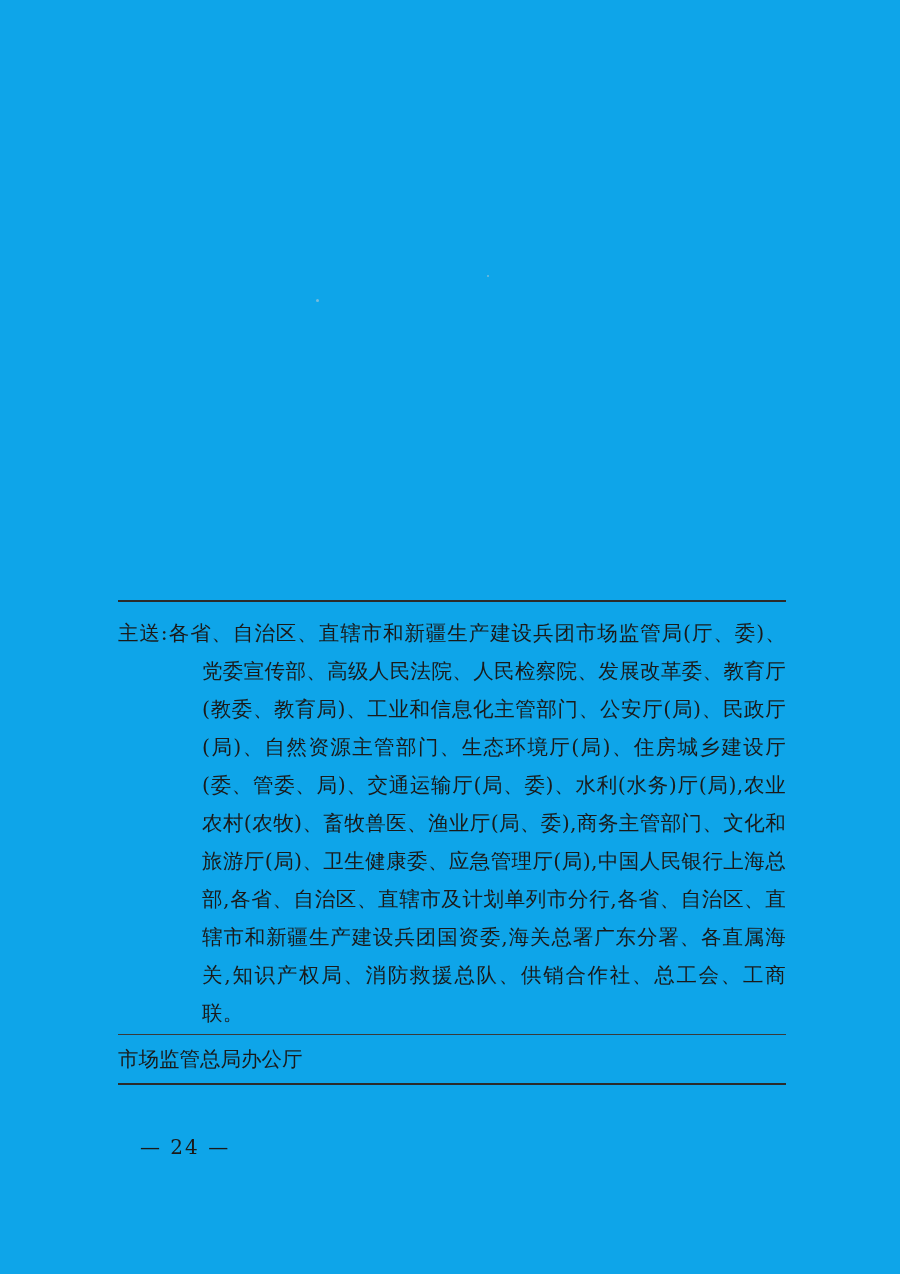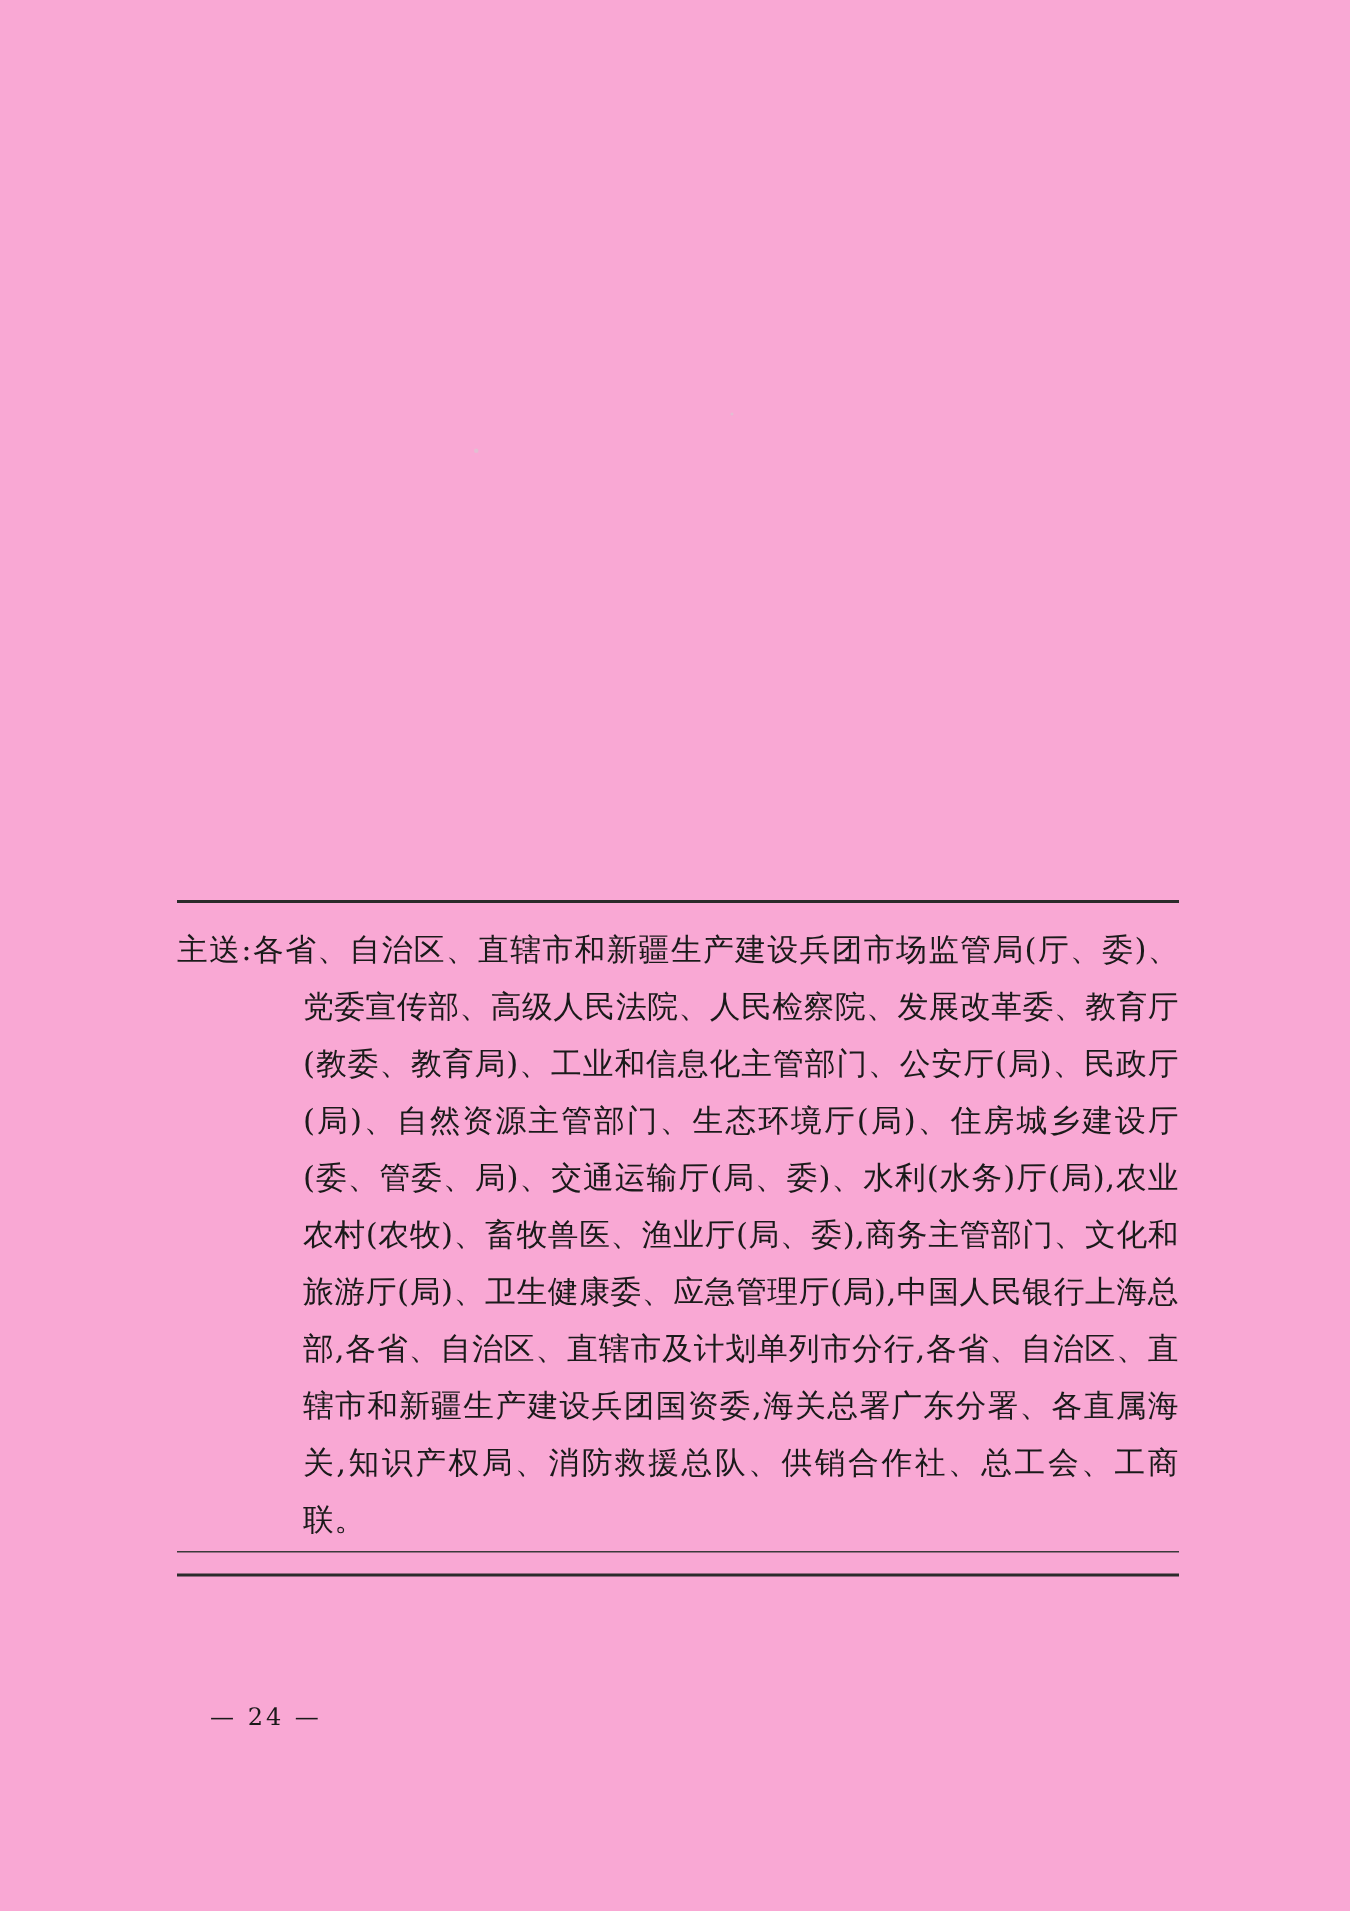--- a/index.html
+++ b/index.html
@@ -14,21 +14,21 @@
     color: #1a1a1a;
     position: relative;
     overflow: hidden;
   }
   .page {
     position: absolute;
     left: 0;
     top: 0;
     width: 900px;
     height: 1274px;
-    background: #f9a8d4;
+    background: #0ea5e9;
   }
   
   .speck {
     position: absolute;
     background: #cfcfcf;
     border-radius: 50%;
     opacity: .55;
   }
   .distribution-block {
     position: absolute;
@@ -80,21 +80,21 @@
     line-height: 34px;
     padding-top: 7px;
     padding-bottom: 7px;
   }
   .footer-left { white-space: nowrap; }
   .footer-right { white-space: nowrap; padding-right: 26px; }
   .page-number {
     position: absolute;
     left: 140px;
     top: 1135px;
-    font-size: 16px;
+    font-size: 20px;
     letter-spacing: 2px;
   }
 </style>
 </head>
 <body>
 
 <div class="page">
 
   <span class="speck" style="left:316px; top:299px; width:3px; height:3px;"></span>
   <span class="speck" style="left:487px; top:275px; width:2px; height:2px;"></span>
@@ -106,20 +106,21 @@
     <div class="para main-dist">
       <span class="hanging" style="display:block;">
         <span>主送:</span><span>各省、自治区、直辖市和新疆生产建设兵团市场监管局(厅、委)、党委宣传部、高级人民法院、人民检察院、发展改革委、教育厅(教委、教育局)、工业和信息化主管部门、公安厅(局)、民政厅(局)、自然资源主管部门、生态环境厅(局)、住房城乡建设厅(委、管委、局)、交通运输厅(局、委)、水利(水务)厅(局),农业农村(农牧)、畜牧兽医、渔业厅(局、委),商务主管部门、文化和旅游厅(局)、卫生健康委、应急管理厅(局),中国人民银行上海总部,各省、自治区、直辖市及计划单列市分行,各省、自治区、直辖市和新疆生产建设兵团国资委,海关总署广东分署、各直属海关,知识产权局、消防救援总队、供销合作社、总工会、工商联。</span>
       </span>
     </div>
 
 
     <div class="rule-thin"></div>
 
     <div class="footer-row">
+      <span class="footer-left">市场监管总局办公厅</span>
     </div>
 
     <div class="rule-bottom"></div>
   </div>
 
   <div class="page-number">— 24 —</div>
 
 </div>
 
 </body></html>

